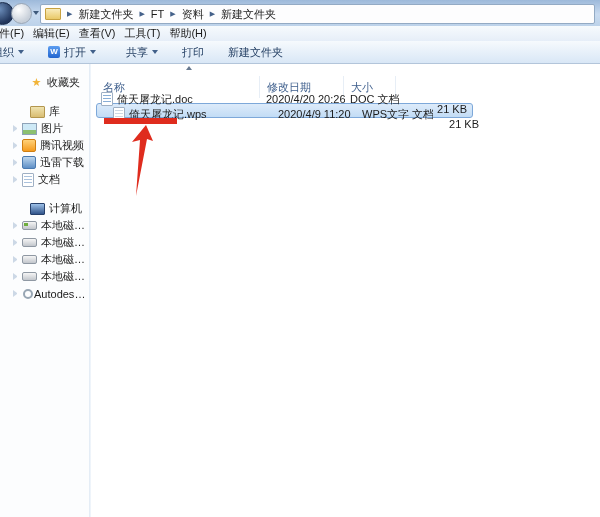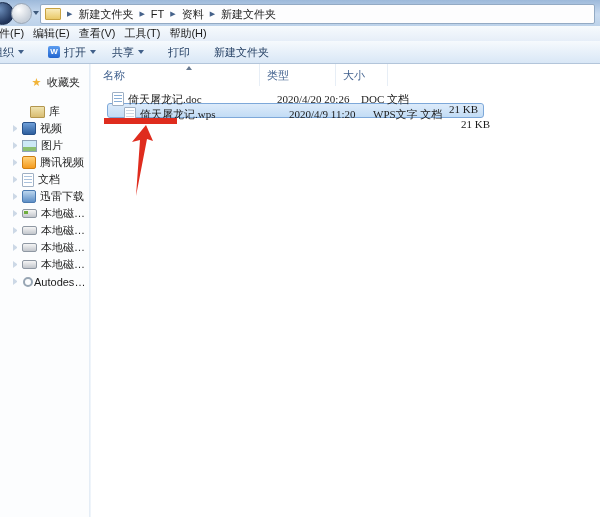--- a/index.html
+++ b/index.html
@@ -28,21 +28,21 @@
            background:linear-gradient(#f6fafd,#e6eef8);display:flex;align-items:center;}
   .menubar-inner{display:flex;margin-left:-12px;}
   .menu-item{padding:0 9px 0 0;white-space:nowrap;}
 
   .toolbar{position:absolute;left:0;top:41px;width:600px;height:22px;
            background:linear-gradient(#f6fafd,#d9e7f6);border-bottom:1px solid #b3c5da;
            display:flex;align-items:center;color:#1e3a5f;}
   .toolbar-inner{display:flex;align-items:center;margin-left:-12px;}
   .tb-btn{display:flex;align-items:center;white-space:nowrap;padding:2px 4px;border-radius:2px;}
   .tb-open{margin-left:16px;}
-  .tb-share{margin-left:8px;}
+  .tb-share{margin-left:22px;}
   .tb-print{margin-left:16px;}
   .tb-newfolder{margin-left:16px;}
   .caret-down{width:0;height:0;border-left:3px solid transparent;border-right:3px solid transparent;
               border-top:4px solid #41608a;display:inline-block;margin-left:4px;}
   .wps-w-icon{width:12px;height:12px;background:linear-gradient(#5c9df0,#2265cf);border-radius:2px;
               color:#fff;font-size:8px;font-weight:bold;line-height:12px;text-align:center;margin-right:4px;flex:none;}
 
   
   .main{position:absolute;left:0;top:64px;right:0;bottom:0;}
   .sidebar{position:absolute;left:0;top:0;width:89px;bottom:0;background:#fcfdfe;padding-top:10px;overflow:hidden;}
@@ -74,30 +74,30 @@
   .music-icon{width:13px;height:13px;font-size:11px;line-height:13px;color:#3f6db2;text-align:center;}
   .music-icon::before{content:"♪";}
   .computer-icon{width:13px;height:10px;background:linear-gradient(#9cc0e8,#31548a);border:1px solid #26406b;border-radius:1px;}
   .drive-icon,.drive-c-icon{width:13px;height:7px;background:linear-gradient(#f5f5f5,#c2c6cc);
        border:1px solid #8f98a3;border-radius:2px;position:relative;}
   .drive-c-icon::after{content:"";position:absolute;left:1px;top:1px;width:4px;height:3px;background:#6fae3f;}
   .autodesk-360-icon{width:10px;height:10px;border:2px solid #98a6b4;border-radius:50%;box-sizing:border-box;margin:0 1px;}
   .network-icon{width:13px;height:10px;background:linear-gradient(#7fb2e0,#3a6db0);border:1px solid #2d568c;border-radius:2px;}
 
   
-  .cols{position:absolute;left:0;top:0;right:0;height:22px;display:flex;color:#41618e;}
+  .cols{position:absolute;left:0;top:12px;right:0;height:22px;display:flex;color:#41618e;}
   .col{box-sizing:border-box;border-right:1px solid #e7eef6;display:flex;align-items:center;}
   .col-name{width:169px;padding-left:12px;}
   .col-date{width:84px;padding-left:7px;}
   .col-type{width:76px;padding-left:7px;}
   .col-size{width:52px;padding-left:7px;}
   .sort-caret-icon{position:absolute;left:95px;top:2px;width:0;height:0;
        border-left:3px solid transparent;border-right:3px solid transparent;border-bottom:4px solid #68798f;}
 
-  .rows{position:absolute;left:16px;top:24px;width:377px;font-family:Liberation Serif, serif;}
+  .rows{position:absolute;left:5px;top:24px;width:377px;}
   .f-row{display:grid;grid-template-columns:164px 84px 76px 53px;align-items:center;height:15px;
          box-sizing:border-box;border:1px solid transparent;border-radius:3px;}
   .f-row.selected{background:linear-gradient(#ddebfa,#c2dcf5);border-color:#7da8d9;padding-left:12px;}
   .f-cell{overflow:hidden;white-space:nowrap;}
   .cell-name{display:flex;align-items:center;padding-left:4px;}
   .cell-date,.cell-type{padding-left:5px;}
   .cell-size{text-align:right;padding-right:7px;margin-top:20px;}
   .f-icon{display:inline-block;margin-right:4px;flex:none;}
   .doc-file-icon,.wps-file-icon{width:10px;height:12px;background:#fff;border:1px solid #9fb0c4;border-radius:1px;}
   .doc-file-icon::before{content:"";display:block;margin:2px 1px 0;height:8px;
@@ -173,51 +173,51 @@
           <span class="s-icon star-icon"></span>
           <span class="s-label">收藏夹</span>
         </div>
 
         <div class="s-item group gap">
           <span class="expander"></span>
           <span class="s-icon library-icon"></span>
           <span class="s-label">库</span>
         </div>
 
-        <div class="s-item child">
-          <span class="expander"></span>
-          <span class="s-icon video-icon"></span>
-          <span class="s-label">视频</span>
-        </div>
 
         <div class="s-item child">
           <span class="expander"></span>
           <span class="s-icon pictures-icon"></span>
           <span class="s-label">图片</span>
         </div>
 
         <div class="s-item child">
           <span class="expander"></span>
           <span class="s-icon tencent-video-icon"></span>
           <span class="s-label">腾讯视频</span>
         </div>
 
         <div class="s-item child">
           <span class="expander"></span>
+          <span class="s-icon thunder-download-icon"></span>
+          <span class="s-label">迅雷下载</span>
+        </div>
+
+        <div class="s-item child">
+          <span class="expander"></span>
           <span class="s-icon documents-icon"></span>
           <span class="s-label">文档</span>
         </div>
 
-        <div class="s-item child">
-          <span class="expander"></span>
-          <span class="s-icon thunder-download-icon"></span>
-          <span class="s-label">迅雷下载</span>
-        </div>
-
-
+
+        <div class="s-item group gap">
+          <span class="expander"></span>
+          <span class="s-icon computer-icon"></span>
+          <span class="s-label">计算机</span>
+        </div>
 
         <div class="s-item child">
           <span class="expander"></span>
           <span class="s-icon drive-c-icon"></span>
           <span class="s-label">本地磁盘 (C:)</span>
         </div>
 
         <div class="s-item child">
           <span class="expander"></span>
           <span class="s-icon drive-icon"></span>
@@ -241,21 +241,21 @@
           <span class="s-icon autodesk-360-icon"></span>
           <span class="s-label">Autodesk 360</span>
         </div>
 
       </div>
     <div class="side-divider"></div>
 
     <div class="content">
       <div class="cols">
         <div class="col col-name">名称</div>
-        <div class="col col-type">类型</div>
+        <div class="col col-date">修改日期</div>
         <div class="col col-size">大小</div>
       </div>
       <div class="sort-caret-icon"></div>
 
       <div class="rows">
 
           <div class="f-row">
             <div class="f-cell cell-name">
               <span class="f-icon doc-file-icon"></span>
               <span>倚天屠龙记.doc</span>

